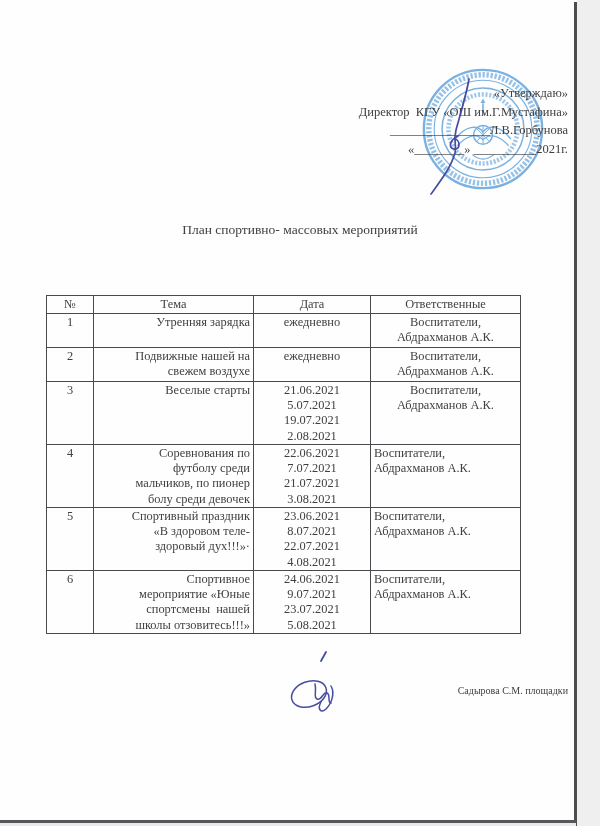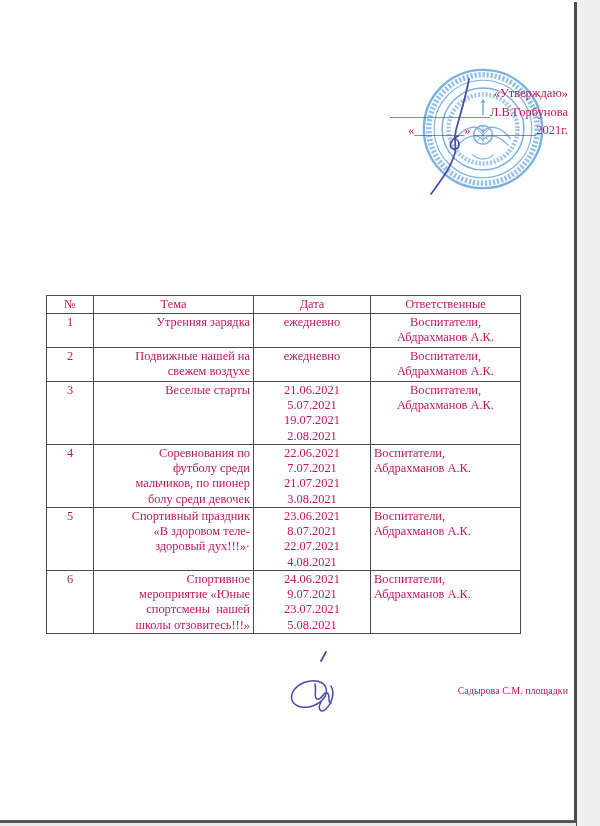--- a/index.html
+++ b/index.html
@@ -1,20 +1,20 @@
 <!DOCTYPE html>
 <html><head>
 <meta charset="utf-8">
 <style>
   html,body { margin:0; padding:0; }
   .scan {
     position:relative; width:600px; height:826px;
     background:#fefefe; overflow:hidden;
     font-family:"Liberation Serif","DejaVu Serif",serif;
-    color:#be185d;
+    color:#404040;
   }
   
   .edge-right-line { position:absolute; left:574px; top:2px; width:3px; height:824px; background:#4c4c50; }
   .edge-right-fill { position:absolute; left:577px; top:0; width:23px; height:826px; background:#efefef; }
   .edge-bottom-line { position:absolute; left:0; top:820px; width:576px; height:3px; background:#55555a; }
   .edge-bottom-fill { position:absolute; left:0; top:823px; width:576px; height:3px; background:#e9e9e9; }
 
   .pre { white-space:pre-wrap; }
 
   
@@ -84,33 +84,35 @@
         <path d="M0,-31 l2.4,4.6 -4.8,0 z" fill="#6fabdf" stroke="none"></path>
         <path d="M-28,10 C-18,-3 -6,-5 0,3 C6,-5 18,-3 28,10" stroke-width="1.5"></path>
         <path d="M-26,17 C-16,6 -6,4 0,11 C6,4 16,6 26,17" stroke-width="1.2"></path>
         <path d="M-11,26 q11,9 22,0" stroke-width="1.3"></path>
       </g>
     </svg>
   </div>
 
   <div class="approval">
     <div class="pre">«Утверждаю»</div>
+    <div class="pre">Директор  КГУ «ОШ им.Г.Мустафина»</div>
     <div class="pre">________________Л.В.Горбунова</div>
     <div class="pre">«________» __________2021г.</div>
   </div>
 
   <svg class="sig-overlay" viewBox="0 0 160 155">
     <g stroke="#3f449d" fill="none" stroke-width="1.7" stroke-linecap="round" opacity="0.95">
       <path d="M59,29 C57,42 51,62 46,80 C43,92 47,95 45,103 C41,117 32,129 21,144"></path>
       <path d="M48,86 c-7,3 -11,12 -4,13 c7,1 6,-9 1,-10"></path>
       <path d="M58,33 c-2,10 -5,22 -8,32" stroke-width="0.9" opacity="0.7"></path>
     </g>
   </svg>
 
   <div class="title">
+    <div class="pre">План спортивно- массовых мероприятий</div>
   </div>
 
   <table class="plan">
     <tbody>
       <tr class="r-head">
         <td class="c-num">№</td>
         <td class="c-theme">Тема</td>
         <td class="c-date">Дата</td>
         <td class="c-resp">Ответственные</td>
       </tr>

